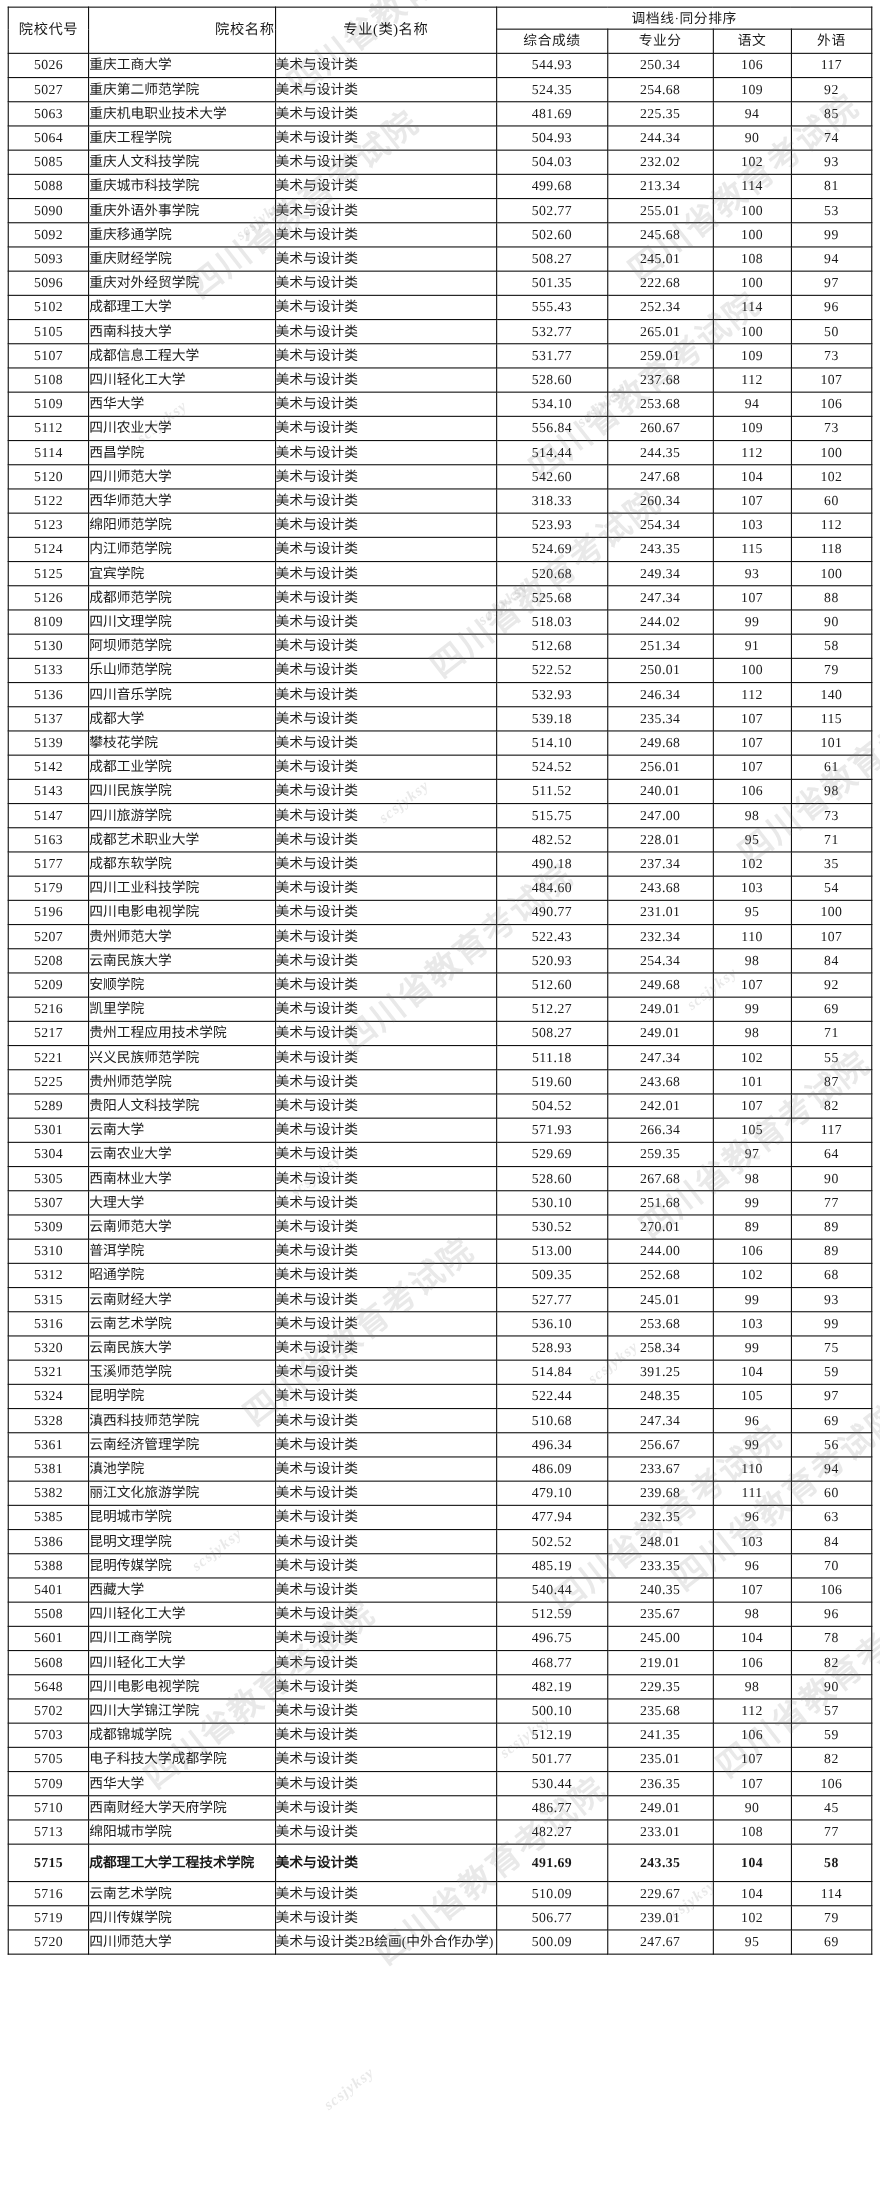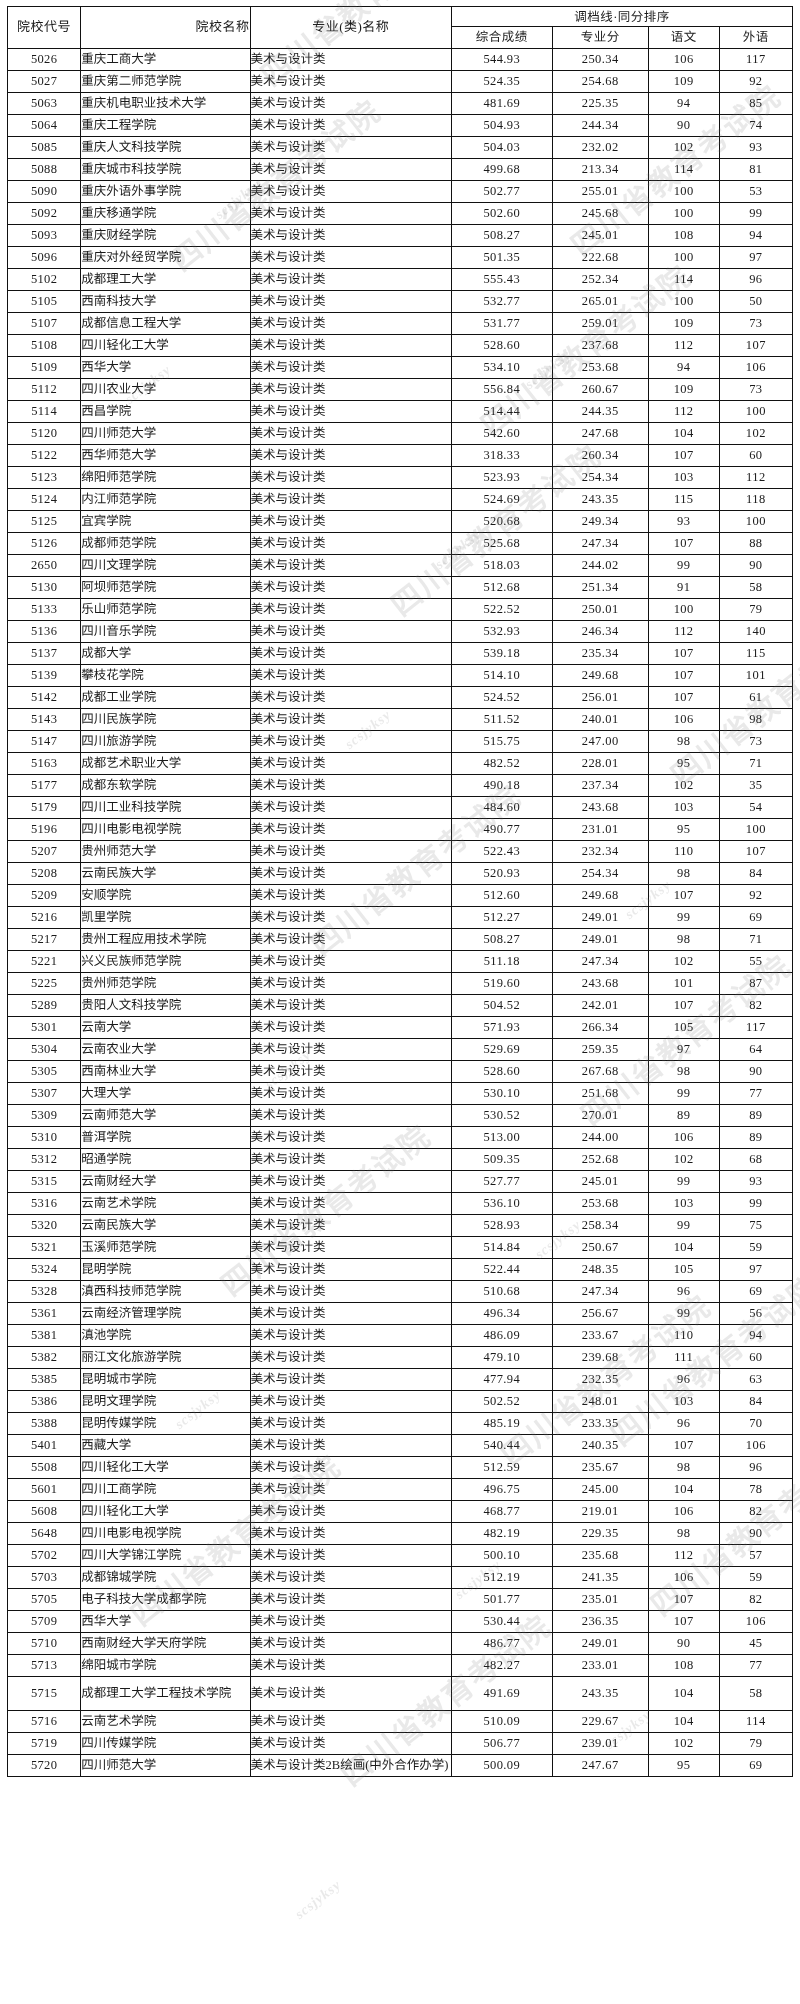--- a/index.html
+++ b/index.html
@@ -78,21 +78,21 @@
     font-size: 12.5px;
     line-height: 20px;
     vertical-align: middle;
     white-space: nowrap;
     overflow: hidden;
   }
   td.code { text-align: center; font-family: "Liberation Serif", serif; letter-spacing: 0.3px; }
   td.name { text-align: left; padding-left: 4px; }
   td.major { text-align: left; padding-left: 4px; }
   td.num  { text-align: center; letter-spacing: 0.4px; }
-  tr.tall td { height: 33px; }
+  tr.tall td { height: 33px; font-weight: bold; }
   td.name.wrap { white-space: normal; line-height: 15px; }
 
   
   col.c-code  { width: 64px; }
   col.c-name  { width: 148px; }
   col.c-major { width: 176px; }
   col.c-zh    { width: 88px; }
   col.c-zy    { width: 84px; }
   col.c-yw    { width: 62px; }
   col.c-wy    { width: 64px; }
@@ -357,21 +357,21 @@
         <tr>
           <td class="code">5126</td>
           <td class="name">成都师范学院</td>
           <td class="major">美术与设计类</td>
           <td class="num">525.68</td>
           <td class="num">247.34</td>
           <td class="num">107</td>
           <td class="num">88</td>
         </tr>
         <tr>
-          <td class="code">2650</td>
+          <td class="code">8109</td>
           <td class="name">四川文理学院</td>
           <td class="major">美术与设计类</td>
           <td class="num">518.03</td>
           <td class="num">244.02</td>
           <td class="num">99</td>
           <td class="num">90</td>
         </tr>
         <tr>
           <td class="code">5130</td>
           <td class="name">阿坝师范学院</td>
@@ -640,21 +640,21 @@
           <td class="num">528.93</td>
           <td class="num">258.34</td>
           <td class="num">99</td>
           <td class="num">75</td>
         </tr>
         <tr>
           <td class="code">5321</td>
           <td class="name">玉溪师范学院</td>
           <td class="major">美术与设计类</td>
           <td class="num">514.84</td>
-          <td class="num">250.67</td>
+          <td class="num">391.25</td>
           <td class="num">104</td>
           <td class="num">59</td>
         </tr>
         <tr>
           <td class="code">5324</td>
           <td class="name">昆明学院</td>
           <td class="major">美术与设计类</td>
           <td class="num">522.44</td>
           <td class="num">248.35</td>
           <td class="num">105</td>

